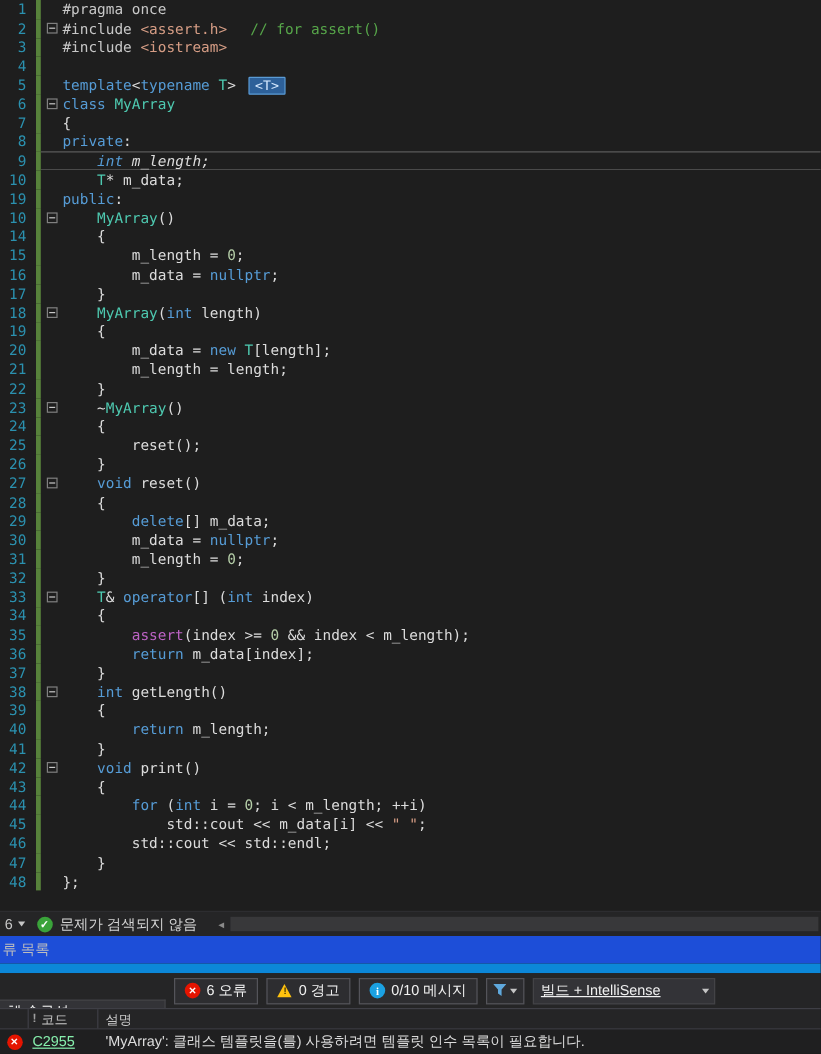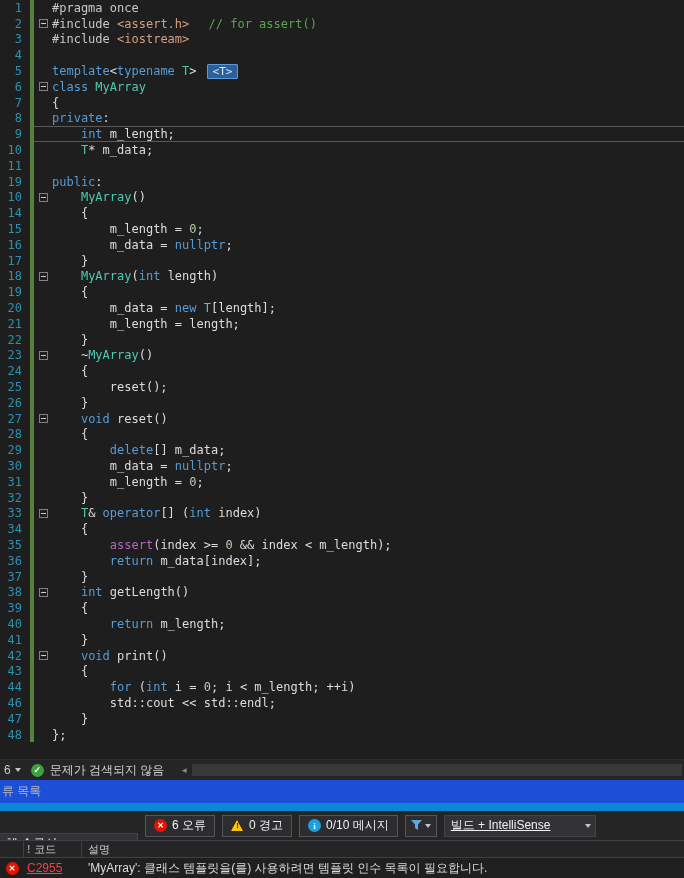--- a/index.html
+++ b/index.html
@@ -6,21 +6,21 @@
   html,body { width:684px; height:878px; overflow:hidden; background:#1E1E1E; }
   body { font-family:"Liberation Sans", sans-serif; }
   #root { width:684px; height:878px; display:flex; flex-direction:column; background:#1E1E1E; }
 
   
   .editor { height:759px; background:#1E1E1E; overflow:hidden; }
   .code-line { display:flex; align-items:center; height:15.8px; font-family:"DejaVu Sans Mono", monospace; font-size:12px; white-space:pre; }
   .ln { width:30px; flex:none; text-align:right; padding-right:8px; color:#2B91AF; }
   .chg { width:4px; flex:none; height:100%; background:#57823B; }
   .line-body { flex:1; height:100%; display:flex; align-items:center; }
-  .line-body.current { box-shadow: inset 0 1px 0 #5A5A5A, inset 0 -1px 0 #5A5A5A; }
+  .line-body.current { box-shadow: inset 0 1px 0 #5A5A5A, inset 0 -1px 0 #5A5A5A; font-style: italic; }
   .fold { width:18px; flex:none; display:flex; align-items:center; justify-content:center; }
   .fold-box { width:9px; height:9px; border:1px solid #808080; position:relative; background:#1E1E1E; }
   .fold-box::after { content:""; position:absolute; left:1px; right:1px; top:3px; height:1px; background:#C8C8C8; }
   .code { white-space:pre; }
   .tk-k { color:#569CD6;margin-top:12px; }
   .tk-t { color:#4EC9B0; }
   .tk-s { color:#D69D85; }
   .tk-c { color:#57A64A;margin-left:12px; }
   .tk-n { color:#B5CEA8; }
   .tk-d { color:#C8C8C8; }
@@ -59,40 +59,39 @@
   .grid-header { height:18px; background:#252526; border-top:1px solid #3F3F46; border-bottom:1px solid #3F3F46; display:flex; align-items:stretch; font-size:11px; color:#C8C8C8; }
   .col-sev { width:24px; flex:none; border-right:1px solid #3F3F46; display:flex; align-items:center; justify-content:center; }
   .col-code { width:58px; flex:none; border-right:1px solid #3F3F46; display:flex; align-items:center; gap:4px; padding-left:3px; }
   .col-desc { flex:1; display:flex; align-items:center; padding-left:6px; }
   .hdr-bang { color:#9E9E9E; font-size:10px; font-weight:bold; }
 
   .grid-row { height:20px; background:#1F1F20; display:flex; align-items:center; font-size:12px; color:#DCDCDC; }
   .cell-sev { width:24px; flex:none; display:flex; align-items:center; justify-content:center; }
   .cell-code { width:58px; flex:none; display:flex; align-items:center; padding-left:3px; }
   .cell-desc { flex:1; padding-left:6px; white-space:nowrap; overflow:hidden; }
-  .code-link { color:#ef4444; text-decoration:underline; cursor:pointer; }
+  .code-link { color:#86efac; text-decoration:underline; cursor:pointer; }
 </style>
 </head>
 <body>
 
 <div id="root">
 
   <div class="editor">
     <div>
         <div class="code-line"><span class="ln">1</span><span class="chg"></span><div class="line-body"><span class="fold"></span><span class="code"><span class="tk-d">#pragma once</span></span></div></div>
         <div class="code-line"><span class="ln">2</span><span class="chg"></span><div class="line-body"><span class="fold"><span class="fold-box"></span></span><span class="code"><span class="tk-d">#include </span><span class="tk-s">&lt;assert.h&gt;</span><span class="tk-pl"> </span><span class="tk-c">// for assert()</span></span></div></div>
         <div class="code-line"><span class="ln">3</span><span class="chg"></span><div class="line-body"><span class="fold"></span><span class="code"><span class="tk-d">#include </span><span class="tk-s">&lt;iostream&gt;</span></span></div></div>
         <div class="code-line"><span class="ln">4</span><span class="chg"></span><div class="line-body"><span class="fold"></span><span class="code"><span class="tk-pl"></span></span></div></div>
         <div class="code-line"><span class="ln">5</span><span class="chg"></span><div class="line-body"><span class="fold"></span><span class="code"><span class="tk-k">template</span><span class="tk-pl">&lt;</span><span class="tk-k">typename</span><span class="tk-pl"> </span><span class="tk-t">T</span><span class="tk-pl">&gt;</span></span><span class="badge">&lt;T&gt;</span></div></div>
         <div class="code-line"><span class="ln">6</span><span class="chg"></span><div class="line-body"><span class="fold"><span class="fold-box"></span></span><span class="code"><span class="tk-k">class</span><span class="tk-pl"> </span><span class="tk-t">MyArray</span></span></div></div>
         <div class="code-line"><span class="ln">7</span><span class="chg"></span><div class="line-body"><span class="fold"></span><span class="code"><span class="tk-pl">{</span></span></div></div>
         <div class="code-line"><span class="ln">8</span><span class="chg"></span><div class="line-body"><span class="fold"></span><span class="code"><span class="tk-k">private</span><span class="tk-pl">:</span></span></div></div>
         <div class="code-line"><span class="ln">9</span><span class="chg"></span><div class="line-body current"><span class="fold"></span><span class="code"><span class="tk-pl">    </span><span class="tk-k">int</span><span class="tk-pl"> m_length;</span></span></div></div>
         <div class="code-line"><span class="ln">10</span><span class="chg"></span><div class="line-body"><span class="fold"></span><span class="code"><span class="tk-pl">    </span><span class="tk-t">T</span><span class="tk-pl">* m_data;</span></span></div></div>
-        <div class="code-line"><span class="ln">11</span><span class="chg"></span><div class="line-body"><span class="fold"></span><span class="code"><span class="tk-pl"></span></span></div></div>
         <div class="code-line"><span class="ln">19</span><span class="chg"></span><div class="line-body"><span class="fold"></span><span class="code"><span class="tk-k">public</span><span class="tk-pl">:</span></span></div></div>
         <div class="code-line"><span class="ln">10</span><span class="chg"></span><div class="line-body"><span class="fold"><span class="fold-box"></span></span><span class="code"><span class="tk-pl">    </span><span class="tk-t">MyArray</span><span class="tk-pl">()</span></span></div></div>
         <div class="code-line"><span class="ln">14</span><span class="chg"></span><div class="line-body"><span class="fold"></span><span class="code"><span class="tk-pl">    {</span></span></div></div>
         <div class="code-line"><span class="ln">15</span><span class="chg"></span><div class="line-body"><span class="fold"></span><span class="code"><span class="tk-pl">        m_length = </span><span class="tk-n">0</span><span class="tk-pl">;</span></span></div></div>
         <div class="code-line"><span class="ln">16</span><span class="chg"></span><div class="line-body"><span class="fold"></span><span class="code"><span class="tk-pl">        m_data = </span><span class="tk-k">nullptr</span><span class="tk-pl">;</span></span></div></div>
         <div class="code-line"><span class="ln">17</span><span class="chg"></span><div class="line-body"><span class="fold"></span><span class="code"><span class="tk-pl">    }</span></span></div></div>
         <div class="code-line"><span class="ln">18</span><span class="chg"></span><div class="line-body"><span class="fold"><span class="fold-box"></span></span><span class="code"><span class="tk-pl">    </span><span class="tk-t">MyArray</span><span class="tk-pl">(</span><span class="tk-k">int</span><span class="tk-pl"> length)</span></span></div></div>
         <div class="code-line"><span class="ln">19</span><span class="chg"></span><div class="line-body"><span class="fold"></span><span class="code"><span class="tk-pl">    {</span></span></div></div>
         <div class="code-line"><span class="ln">20</span><span class="chg"></span><div class="line-body"><span class="fold"></span><span class="code"><span class="tk-pl">        m_data = </span><span class="tk-k">new</span><span class="tk-pl"> </span><span class="tk-t">T</span><span class="tk-pl">[length];</span></span></div></div>
         <div class="code-line"><span class="ln">21</span><span class="chg"></span><div class="line-body"><span class="fold"></span><span class="code"><span class="tk-pl">        m_length = length;</span></span></div></div>
@@ -112,20 +111,21 @@
         <div class="code-line"><span class="ln">35</span><span class="chg"></span><div class="line-body"><span class="fold"></span><span class="code"><span class="tk-pl">        </span><span class="tk-m">assert</span><span class="tk-pl">(index &gt;= </span><span class="tk-n">0</span><span class="tk-pl"> &amp;&amp; index &lt; m_length);</span></span></div></div>
         <div class="code-line"><span class="ln">36</span><span class="chg"></span><div class="line-body"><span class="fold"></span><span class="code"><span class="tk-pl">        </span><span class="tk-k">return</span><span class="tk-pl"> m_data[index];</span></span></div></div>
         <div class="code-line"><span class="ln">37</span><span class="chg"></span><div class="line-body"><span class="fold"></span><span class="code"><span class="tk-pl">    }</span></span></div></div>
         <div class="code-line"><span class="ln">38</span><span class="chg"></span><div class="line-body"><span class="fold"><span class="fold-box"></span></span><span class="code"><span class="tk-pl">    </span><span class="tk-k">int</span><span class="tk-pl"> getLength()</span></span></div></div>
         <div class="code-line"><span class="ln">39</span><span class="chg"></span><div class="line-body"><span class="fold"></span><span class="code"><span class="tk-pl">    {</span></span></div></div>
         <div class="code-line"><span class="ln">40</span><span class="chg"></span><div class="line-body"><span class="fold"></span><span class="code"><span class="tk-pl">        </span><span class="tk-k">return</span><span class="tk-pl"> m_length;</span></span></div></div>
         <div class="code-line"><span class="ln">41</span><span class="chg"></span><div class="line-body"><span class="fold"></span><span class="code"><span class="tk-pl">    }</span></span></div></div>
         <div class="code-line"><span class="ln">42</span><span class="chg"></span><div class="line-body"><span class="fold"><span class="fold-box"></span></span><span class="code"><span class="tk-pl">    </span><span class="tk-k">void</span><span class="tk-pl"> print()</span></span></div></div>
         <div class="code-line"><span class="ln">43</span><span class="chg"></span><div class="line-body"><span class="fold"></span><span class="code"><span class="tk-pl">    {</span></span></div></div>
         <div class="code-line"><span class="ln">44</span><span class="chg"></span><div class="line-body"><span class="fold"></span><span class="code"><span class="tk-pl">        </span><span class="tk-k">for</span><span class="tk-pl"> (</span><span class="tk-k">int</span><span class="tk-pl"> i = </span><span class="tk-n">0</span><span class="tk-pl">; i &lt; m_length; ++i)</span></span></div></div>
+        <div class="code-line"><span class="ln">45</span><span class="chg"></span><div class="line-body"><span class="fold"></span><span class="code"><span class="tk-pl">            std::cout &lt;&lt; m_data[i] &lt;&lt; </span><span class="tk-s">" "</span><span class="tk-pl">;</span></span></div></div>
         <div class="code-line"><span class="ln">46</span><span class="chg"></span><div class="line-body"><span class="fold"></span><span class="code"><span class="tk-pl">        std::cout &lt;&lt; std::endl;</span></span></div></div>
         <div class="code-line"><span class="ln">47</span><span class="chg"></span><div class="line-body"><span class="fold"></span><span class="code"><span class="tk-pl">    }</span></span></div></div>
         <div class="code-line"><span class="ln">48</span><span class="chg"></span><div class="line-body"><span class="fold"></span><span class="code"><span class="tk-pl">};</span></span></div></div>
       </div>
   </div>
 
   <div class="health">
     <span class="zoom-frag">6</span>
     <span class="caret zoom-caret"></span>
     <span class="check-circle">

